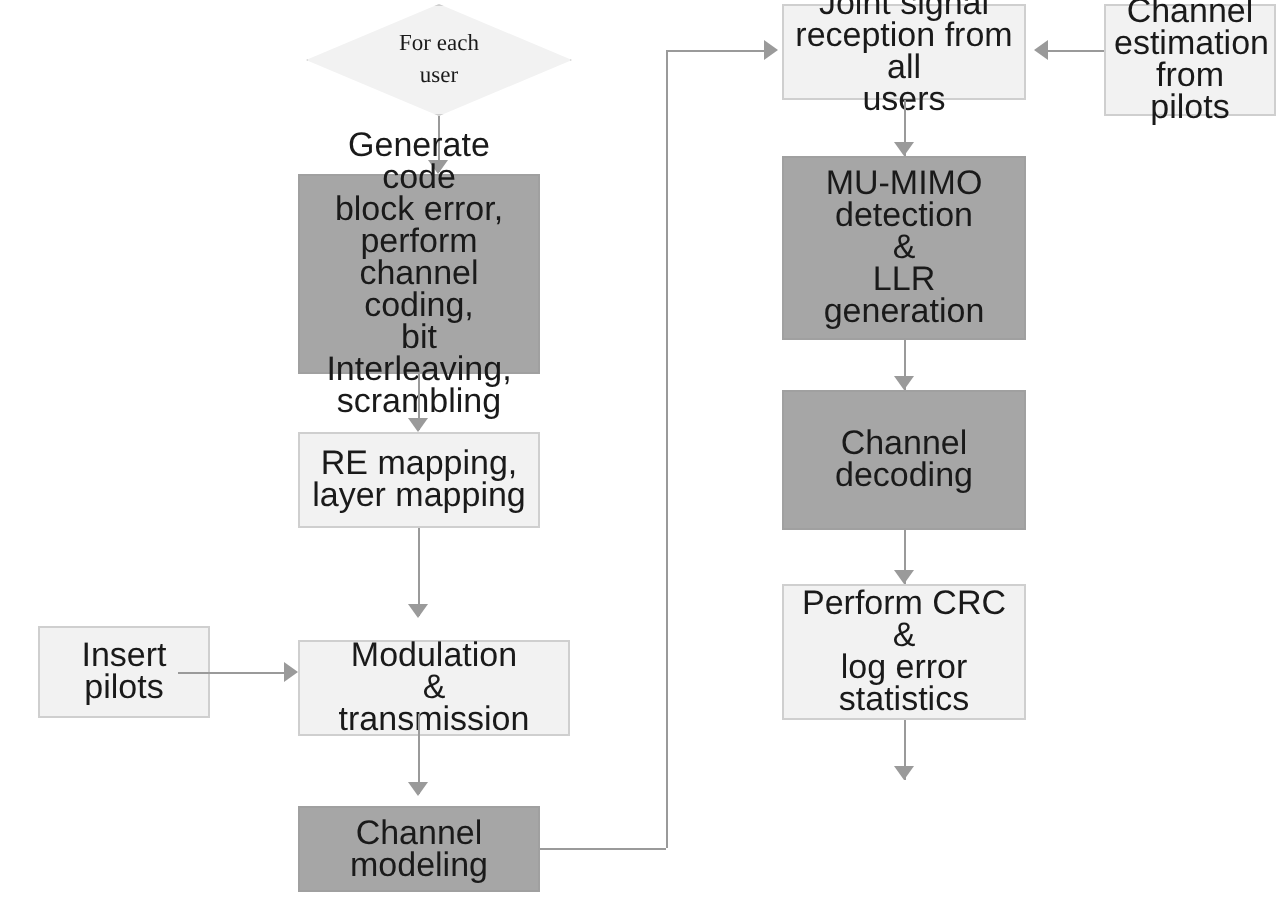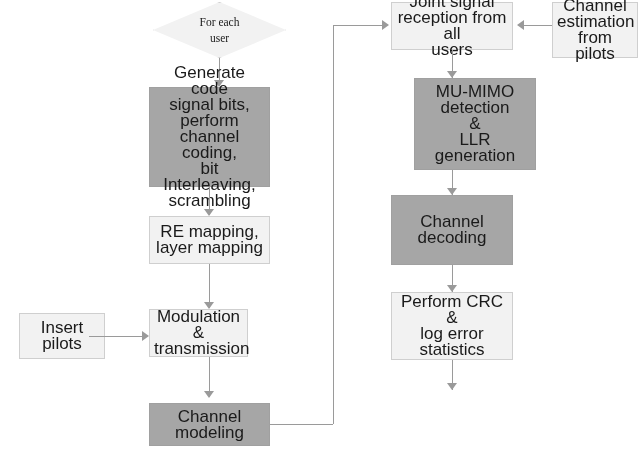--- a/index.html
+++ b/index.html
@@ -75,21 +75,21 @@
     <span class="dshape"></span>
     <span class="txt">For each
 user</span>
   </div>
 
   <div class="ln v" style="left:219px;top:58px;height:28px;"></div>
   <div class="arrow down" style="left:214px;top:80px;"></div>
 
   <div class="node gray" style="left:149px;top:87px;width:121px;height:100px;">
     <span class="txt">Generate code
-signal bits, perform
+block error, perform
 channel coding,
 bit Interleaving,
 scrambling</span>
   </div>
 
   <div class="ln v" style="left:209px;top:187px;height:28px;"></div>
   <div class="arrow down" style="left:204px;top:209px;"></div>
 
   <div class="node" style="left:149px;top:216px;width:121px;height:48px;">
     <span class="txt">RE mapping,
@@ -100,21 +100,21 @@
   <div class="arrow down" style="left:204px;top:302px;"></div>
 
   <div class="node" style="left:3px;top:313px;width:86px;height:46px;margin-left:16px;">
     <span class="txt">Insert
 pilots</span>
   </div>
 
   <div class="ln h" style="left:89px;top:336px;width:53px;"></div>
   <div class="arrow right" style="left:142px;top:331px;"></div>
 
-  <div class="node" style="left:149px;top:309px;width:99px;height:48px;">
+  <div class="node" style="left:149px;top:320px;width:136px;height:48px;">
     <span class="txt">Modulation
 &amp;
 transmission</span>
   </div>
 
   <div class="ln v" style="left:209px;top:357px;height:40px;"></div>
   <div class="arrow down" style="left:204px;top:391px;"></div>
 
   <div class="node gray" style="left:149px;top:403px;width:121px;height:43px;">
     <span class="txt">Channel
@@ -137,21 +137,21 @@
 estimation
 from pilots</span>
   </div>
 
   <div class="ln h" style="left:524px;top:25px;width:28px;"></div>
   <div class="arrow left" style="left:517px;top:20px;"></div>
 
   <div class="ln v" style="left:452px;top:50px;height:28px;"></div>
   <div class="arrow down" style="left:447px;top:71px;"></div>
 
-  <div class="node gray" style="left:391px;top:78px;width:122px;height:92px;margin-left:23px;">
+  <div class="node gray" style="left:391px;top:78px;width:122px;height:92px;">
     <span class="txt">MU-MIMO
 detection
 &amp;
 LLR generation</span>
   </div>
 
   <div class="ln v" style="left:452px;top:170px;height:25px;"></div>
   <div class="arrow down" style="left:447px;top:188px;"></div>
 
   <div class="node gray" style="left:391px;top:195px;width:122px;height:70px;">

